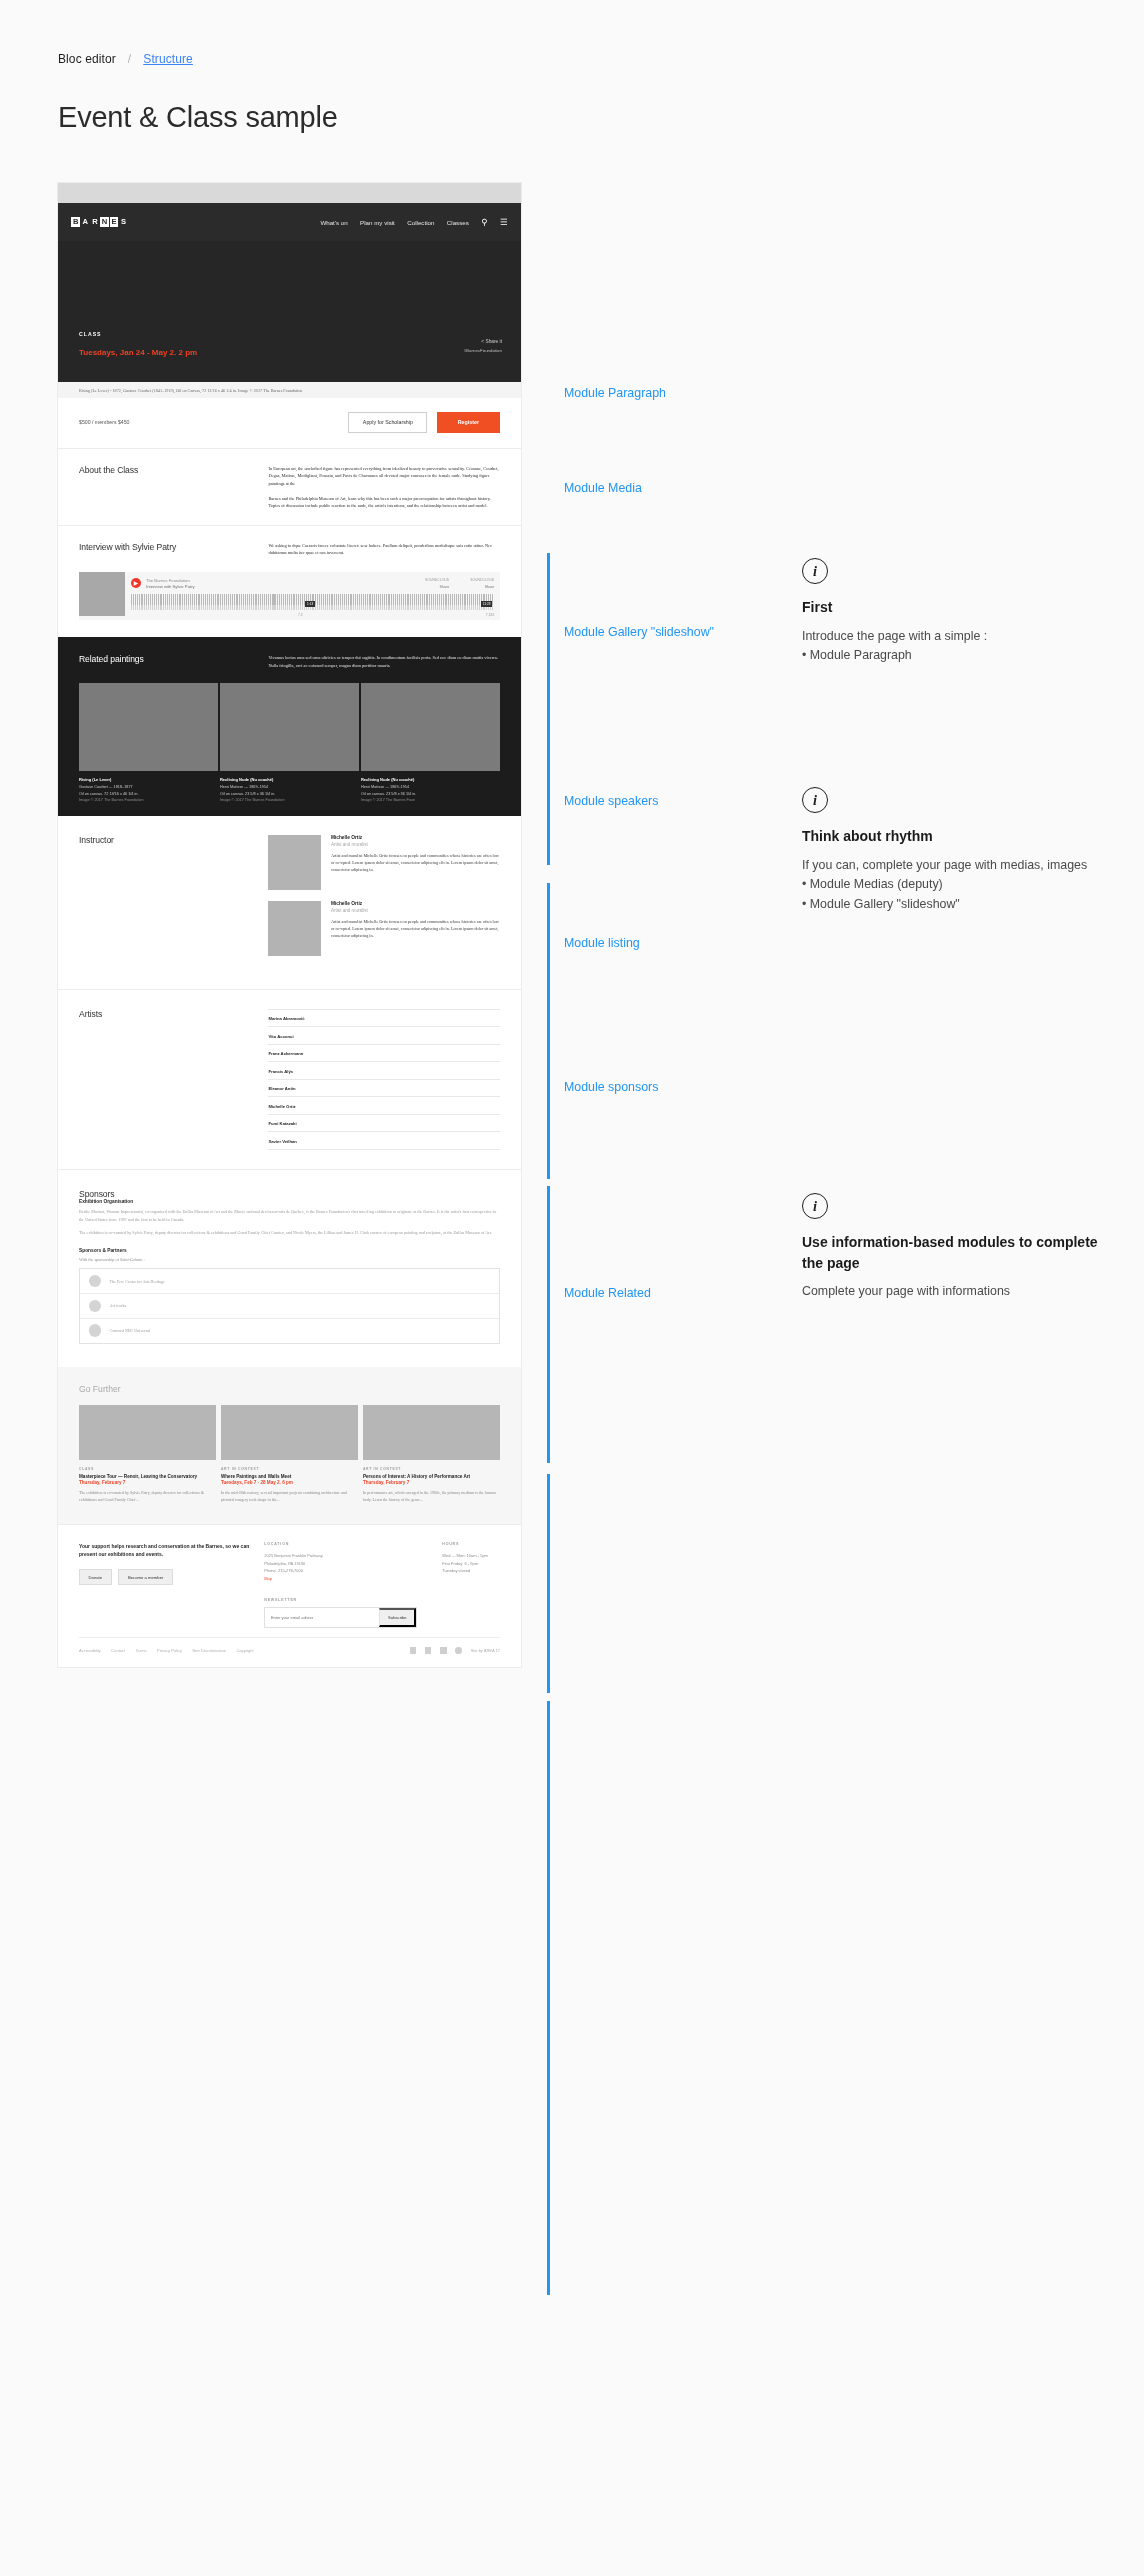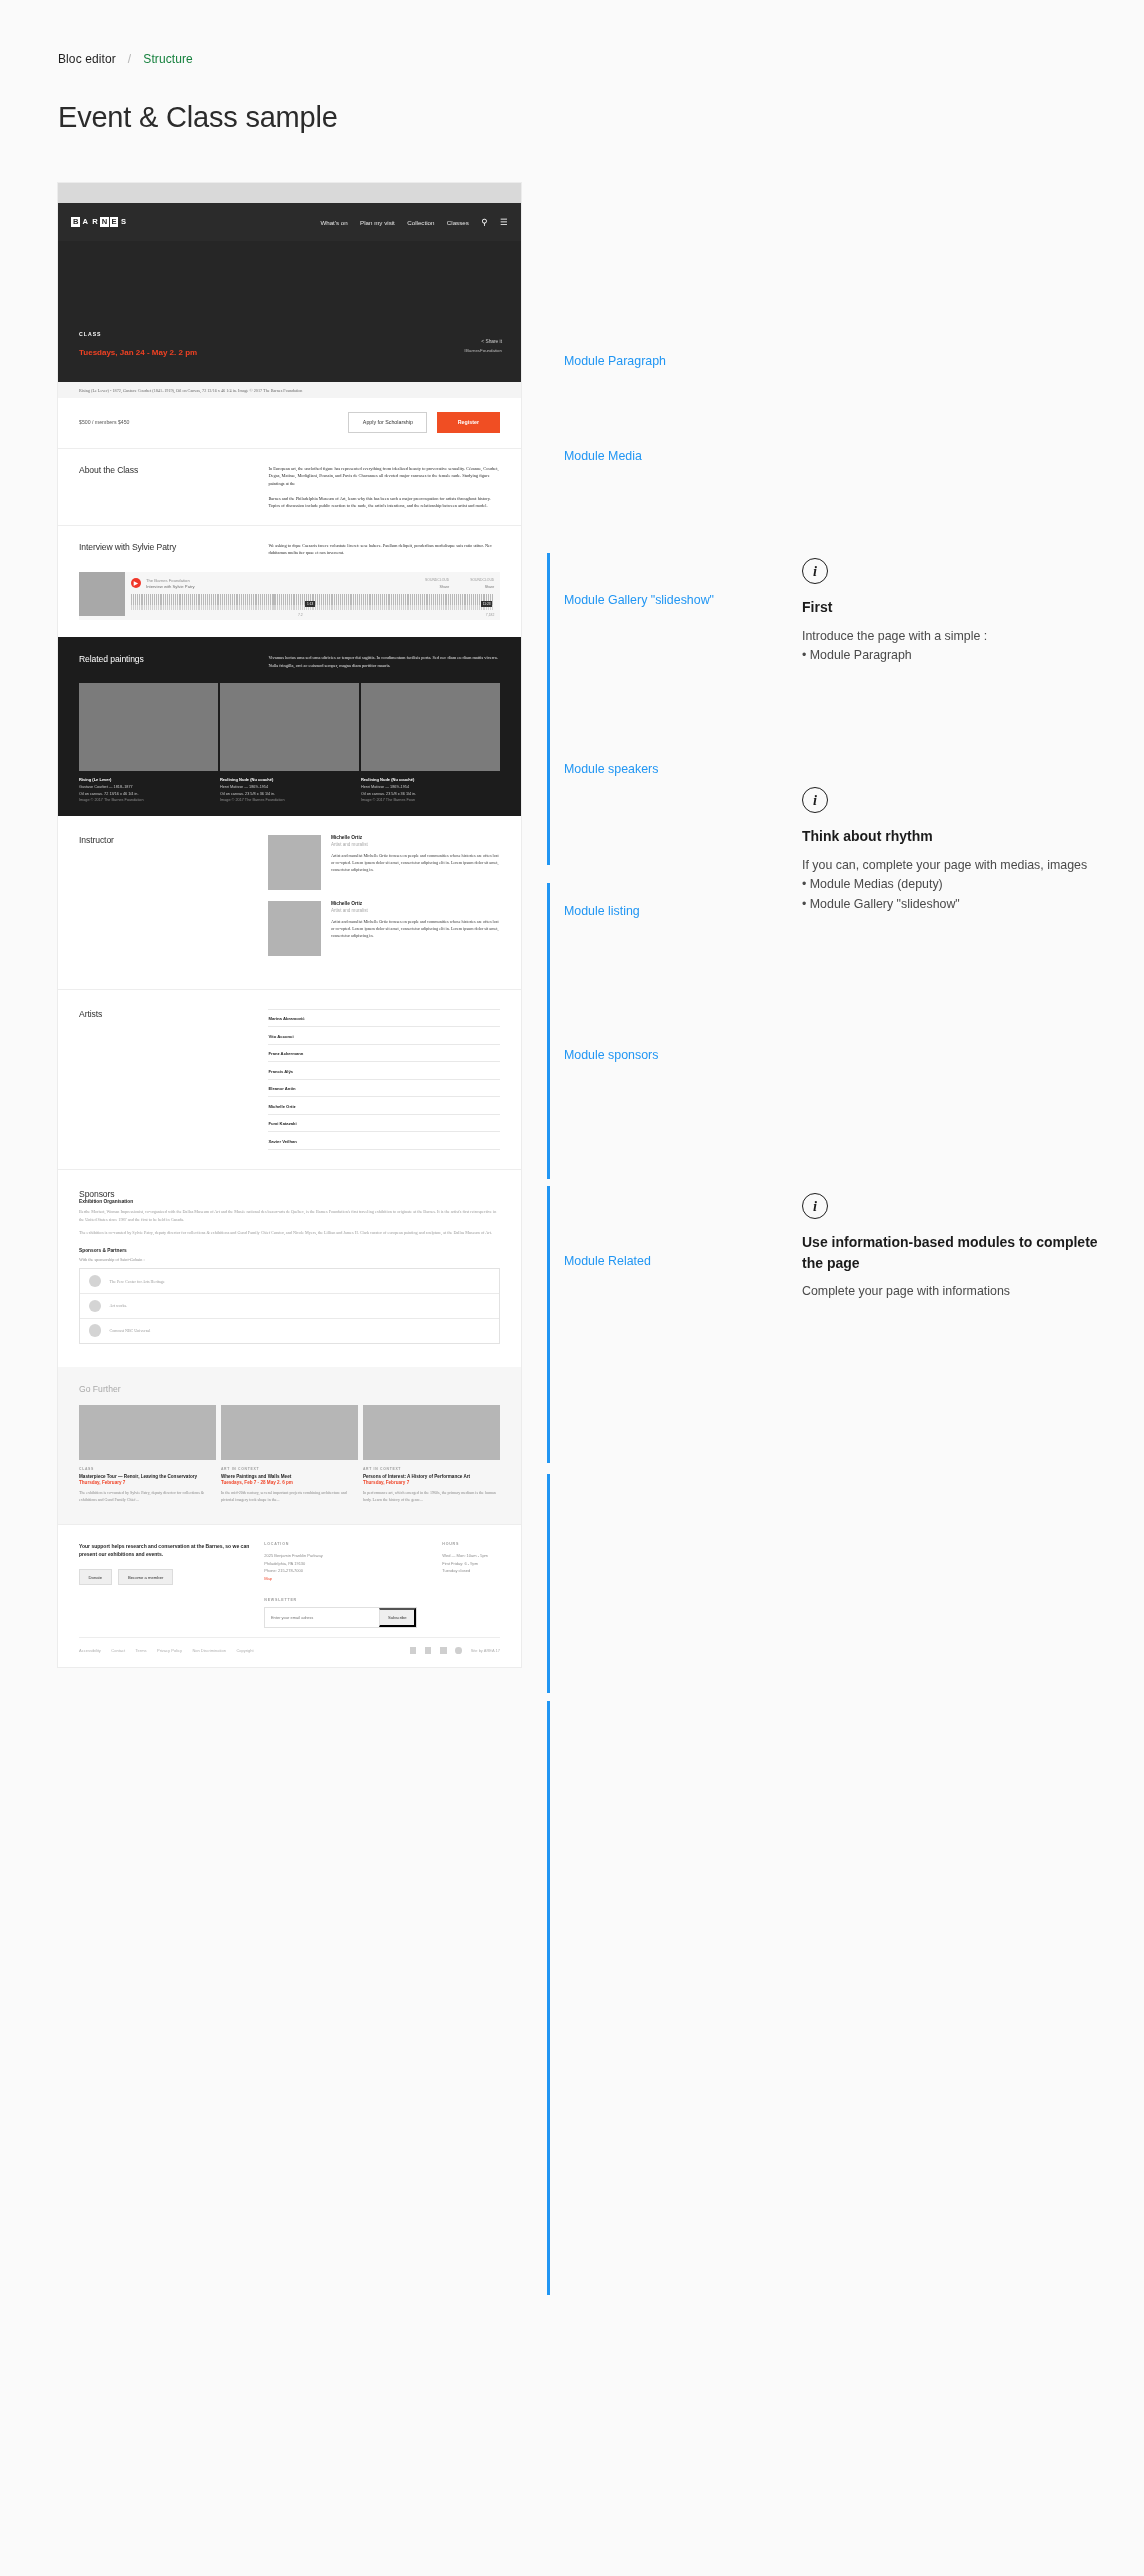--- a/index.html
+++ b/index.html
@@ -4,21 +4,21 @@
 <style>
   * { box-sizing: border-box; margin:0; padding:0; }
   body {
     width:1145px; height:2576px; background:#fafafa;
     font-family:"Liberation Sans", sans-serif; color:#222;
     position:relative; overflow:hidden;
   }
   .breadcrumb { position:absolute; left:58px; top:52px; font-size:12px; letter-spacing:0.1px; }
   .breadcrumb .crumb-main { color:#1e1e1e; }
   .breadcrumb .crumb-sep { color:#b5b5b5; margin:0 8.6px; }
-  .breadcrumb .crumb-sub { color:#15803d; }
+  .breadcrumb .crumb-sub { color:#3b82f6;text-decoration:underline; }
 
   .page-title { position:absolute; left:58px; top:101px; font-size:29px; font-weight:400; color:#2b2b2b; letter-spacing:-0.2px; }
 
   
   .mock { position:absolute; left:58px; top:183px; width:463px; background:#fff; box-shadow:0 0 0 1px #ececec; }
   .mock-topbar { height:20px; background:#d9d9d9; }
 
   
   .site-head { background:#2b2b2b; height:38px; display:flex; align-items:center; padding:0 13.4px; }
   .logo { display:flex; gap:1px; }
@@ -135,21 +135,21 @@
   .fb-links { display:flex; gap:10.5px; }
   .fb-links a { font-size:4px; color:#b0b0b0; text-decoration:none; }
   .fb-right { margin-left:auto; display:flex; align-items:center; gap:8.6px; }
   .soc { width:6.7px; height:6.7px; background:#cfcfcf; display:block; }
   .soc.round { border-radius:50%; }
   .credit { font-size:4px; color:#b0b0b0; }
 
   
   .rail { position:absolute; left:547px; top:0; width:3.8px; }
   .rail-seg { position:absolute; left:0; width:2.9px; background:#2196f3; }
-  .rail-label { position:absolute; color:#2196f3; font-size:12.4px; white-space:nowrap; }
+  .rail-label { position:absolute; color:#2196f3; font-size:12.4px; white-space:nowrap;margin-top:32px; }
 
   
   .note { position:absolute; width:315px; }
   .note-ic { width:26px; height:26px; border-radius:50%; border:1.5px solid #1e1e1e; display:flex; align-items:center; justify-content:center; font-size:14.3px; font-family:"Liberation Serif",serif; font-style:italic; font-weight:700; color:#1e1e1e; }
   .note-h { font-size:14px; font-weight:700; color:#1b1b1b; margin-top:13.4px; line-height:1.45; }
   .note-b { font-size:12.4px; color:#4a4a4a; margin-top:9.5px; line-height:1.55; }
   .note-b .li { display:block; }
 </style>
 </head>
 <body>

